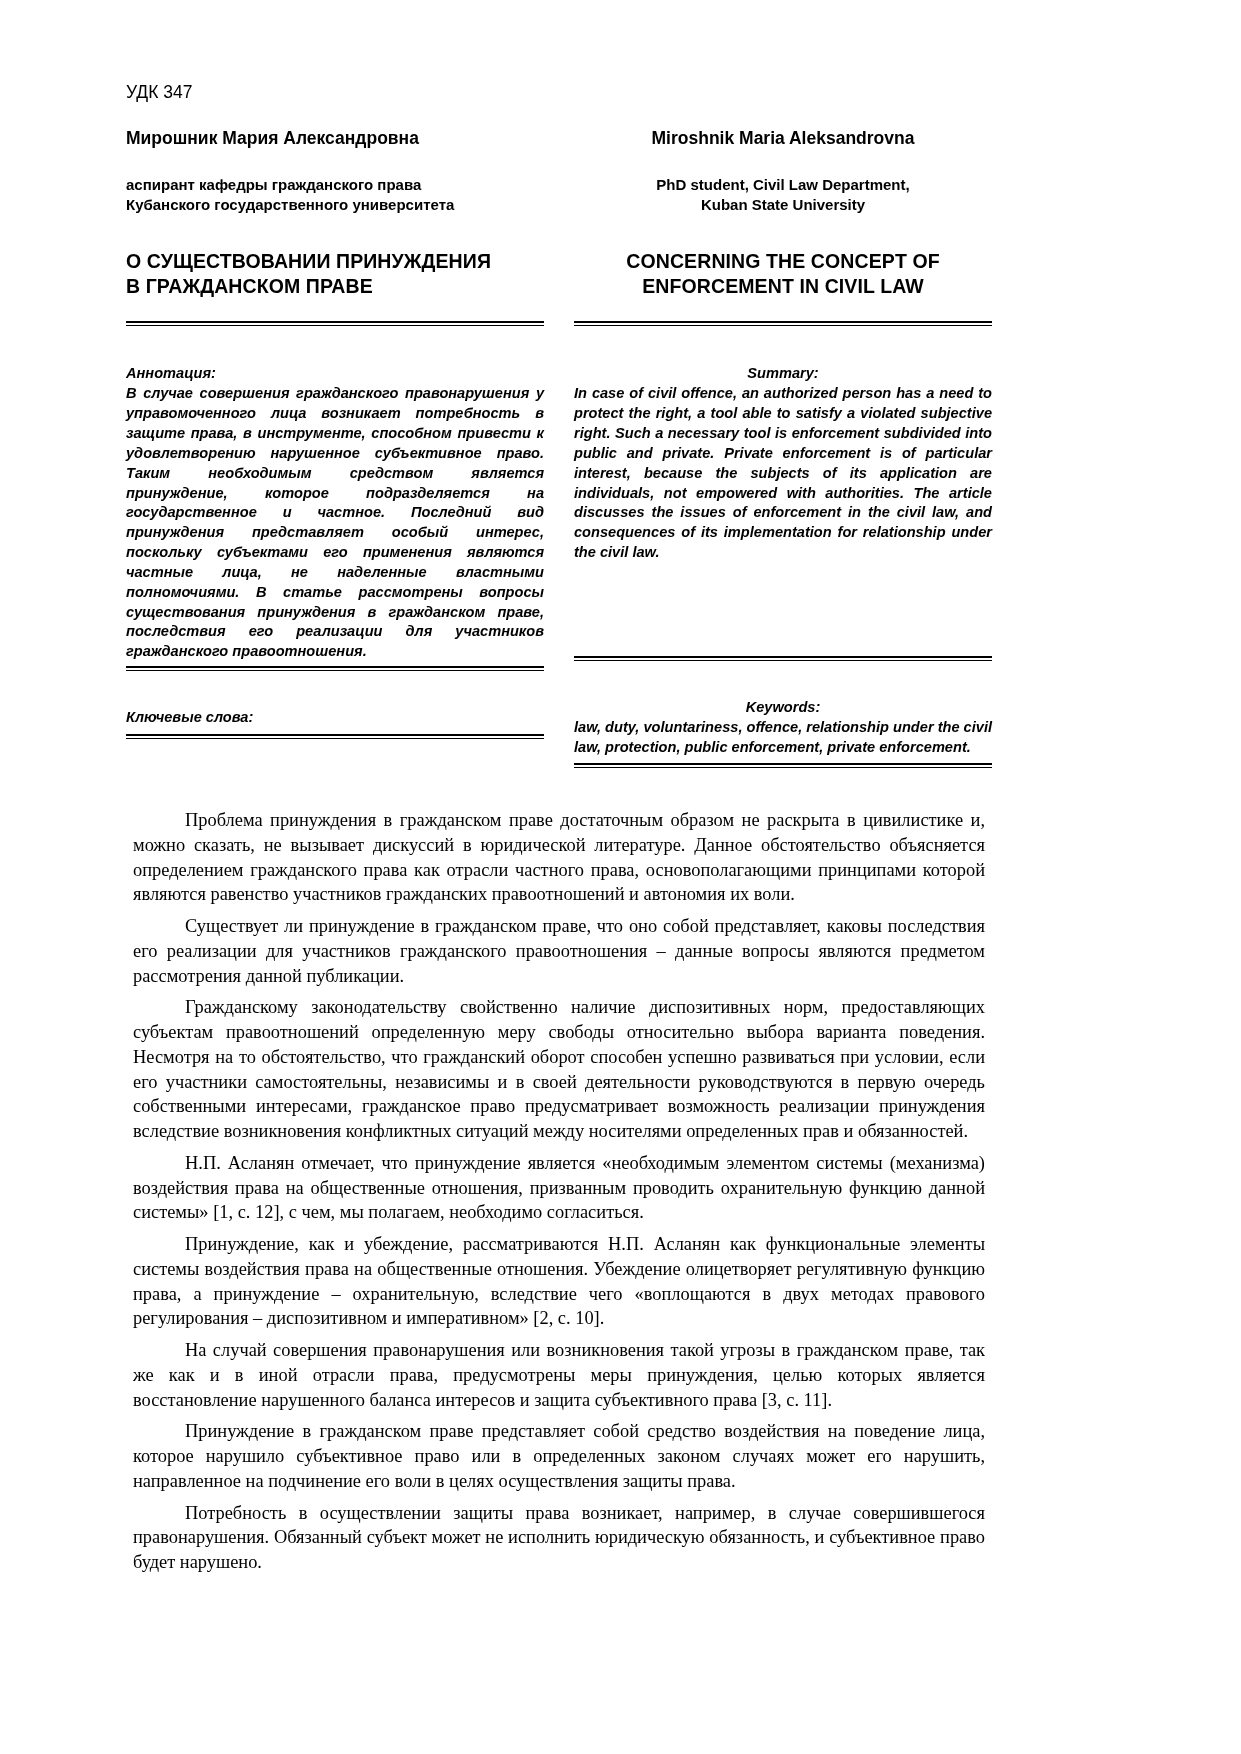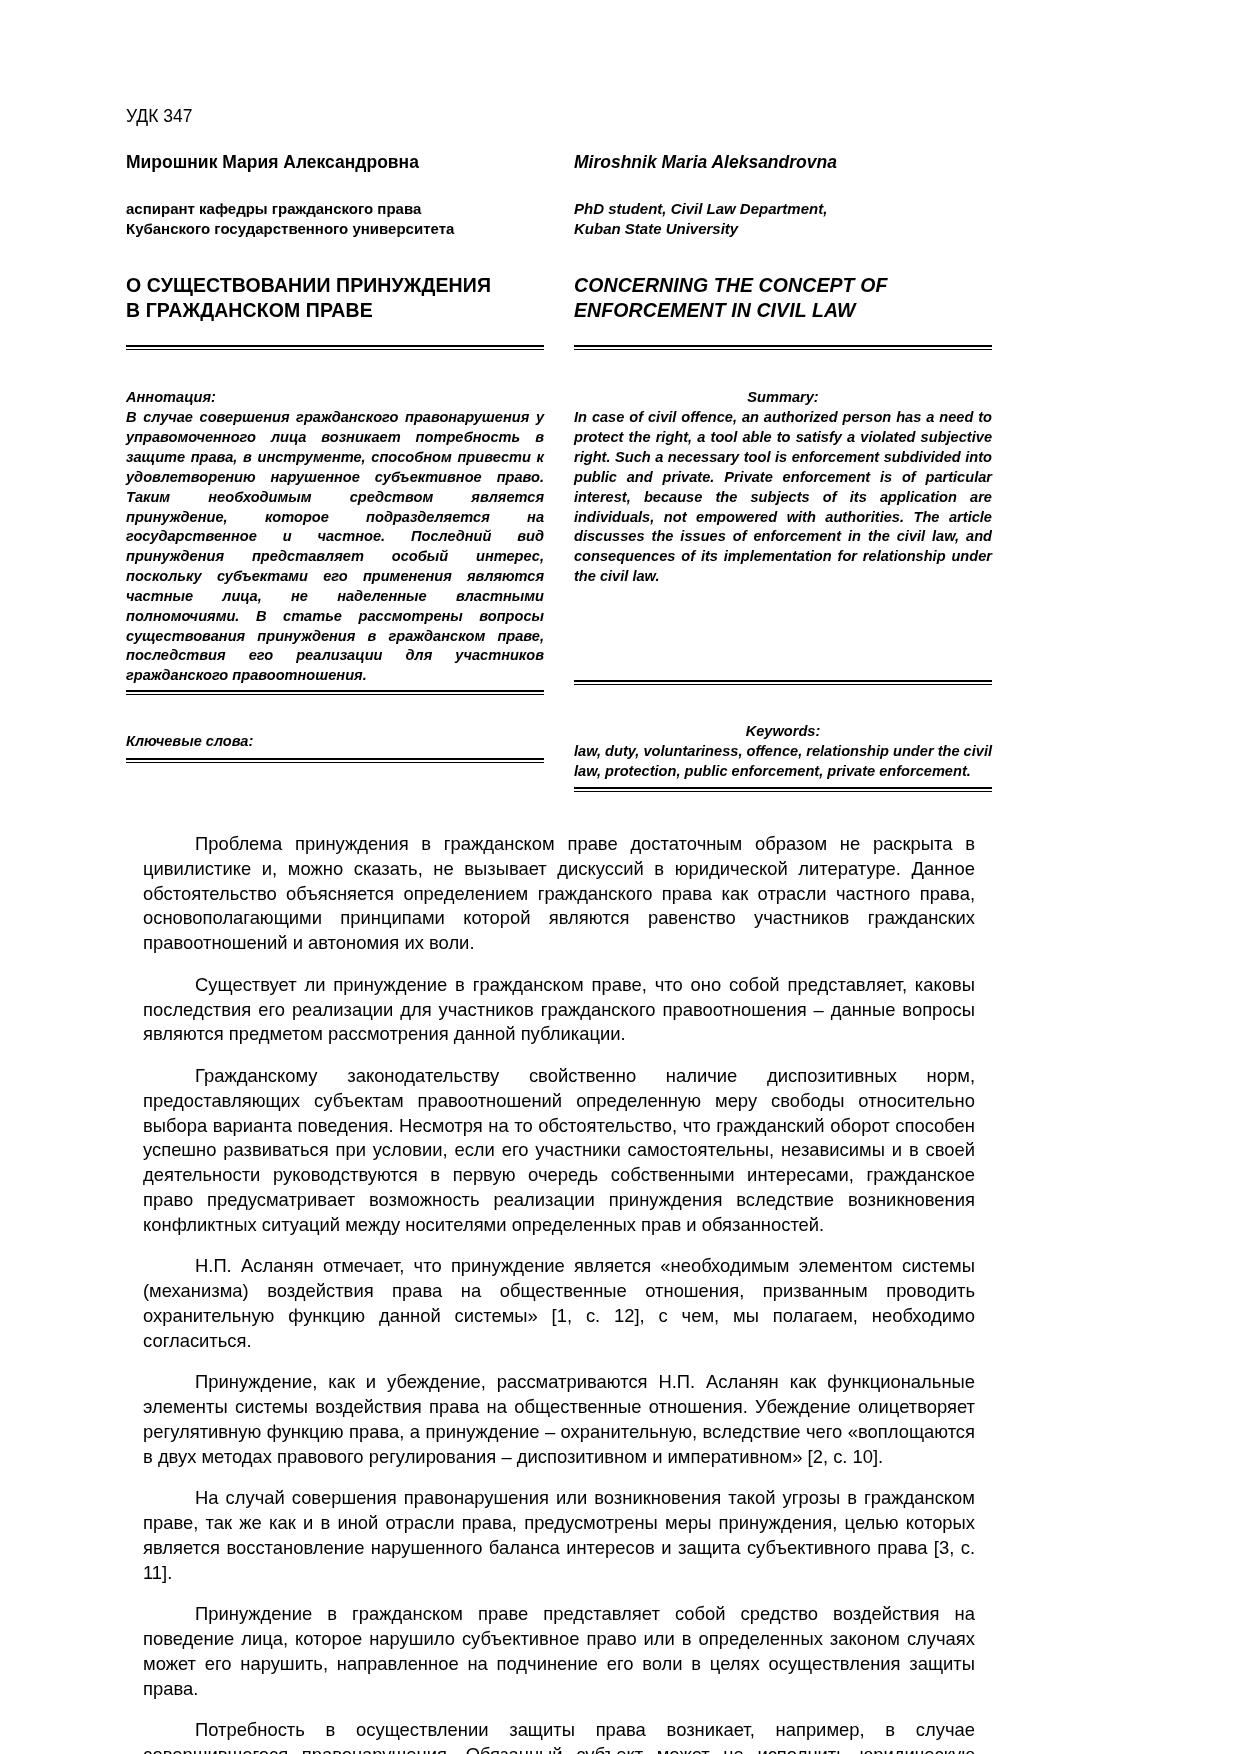--- a/index.html
+++ b/index.html
@@ -25,36 +25,35 @@
     position: absolute;
     left: 126px;
     top: 0;
     width: 866px;
   }
 
   
   .udc {
     font-size: 17.5px;
     line-height: 1.2;
-    margin-top: 106px;
+    margin-top: 82px;
   }
 
   
   .head-cols {
     display: flex;
     justify-content: space-between;
     margin-top: 25px;
   }
   .head-col {
     width: 418px;
     box-sizing: border-box;
   }
   .head-col.right {
-    text-align: left;
-    font-style: italic;
+    text-align: center;
   }
   .author {
     font-size: 17.5px;
     font-weight: bold;
     line-height: 1.25;
   }
   .affil {
     font-size: 15px;
     font-weight: bold;
     line-height: 1.33;
@@ -128,22 +127,23 @@
 
   
   .body-text {
     margin-top: 40px;
     font-size: 18.4px;
     line-height: 1.345;
     text-align: justify;
     text-justify: inter-word;
   }
   .body-text p {
-    margin: 17px;
+    margin: 7px;
     text-indent: 52px;
+    font-family: Liberation Serif, serif;
   }
 </style>
 </head>
 <body>
 
 <div class="page">
   <div class="content">
 
     <div class="udc">УДК 347</div>
 

